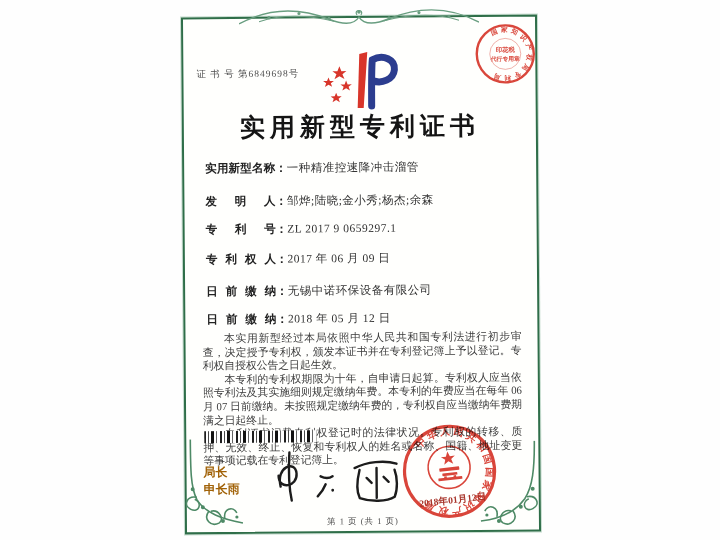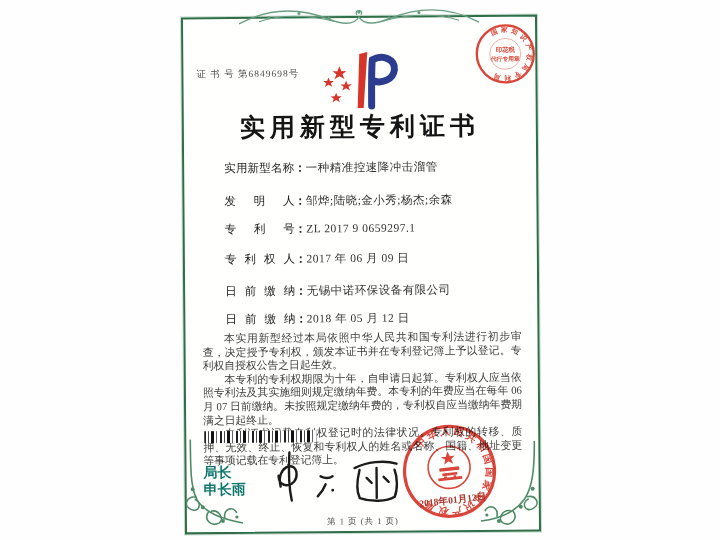--- a/index.html
+++ b/index.html
@@ -11,33 +11,33 @@
   .deco{position:absolute;pointer-events:none;}
   
   .cert-no{position:absolute;left:13px;top:30px;font-size:9.5px;color:#4c4c4c;letter-spacing:1px;margin-top:19px;}
   
   .logo{position:absolute;left:136px;top:34px;width:80px;height:58px;}
   
   .title{position:absolute;left:0;right:0;top:92px;text-align:center;font-size:25px;font-weight:bold;
          color:#141414;letter-spacing:5px;}
   
   .frow{position:absolute;left:21px;font-size:11.5px;color:#2b2b2b;white-space:nowrap;}
-  .frow .lab{display:inline-block;width:70px;text-align:justify;text-align-last:justify;font-weight:400;color:#222;margin-left:19px;}
+  .frow .lab{display:inline-block;width:70px;text-align:justify;text-align-last:justify;font-weight:700;color:#222;}
   .frow .col{font-weight:600;color:#222;}
   .frow .val{color:#333;letter-spacing:.5px;}
   .r0{top:142px}.r1{top:175px}.r2{top:203px}.r3{top:233px}.r4{top:265px}.r5{top:293px}
   
   .bodytext{position:absolute;left:17px;top:313px;width:319px;font-size:10.8px;line-height:13.6px;
             color:#3b3b3b;text-align:justify;}
   .bodytext p{margin:0;text-indent:2em;}
   
   .barcode{position:absolute;left:18px;top:412px;width:112px;height:12px;
            background:repeating-linear-gradient(90deg,#1e1e1e 0 2px,#fff 2px 4px,#4a4a4a 4px 5px,#fff 5px 7px,#111 7px 10px,#fff 10px 12px,#666 12px 13px,#fff 13px 16px);}
   
-  .signer{position:absolute;left:17px;top:445px;font-size:14px;font-weight:bold;color:#0f766e;line-height:17px;}
+  .signer{position:absolute;left:17px;top:445px;font-size:12px;font-weight:bold;color:#a16207;line-height:17px;}
   .signature{position:absolute;left:76px;top:428px;width:150px;height:62px;}
   
   .seal-top{position:absolute;left:291px;top:6px;width:62px;height:62px;opacity:.92;mix-blend-mode:multiply;}
   .seal-bottom{position:absolute;left:215px;top:406px;width:96px;height:96px;opacity:.93;mix-blend-mode:multiply;}
   
   .footer{position:absolute;left:0;right:0;top:498px;text-align:center;font-size:8.5px;color:#4a4a4a;letter-spacing:1px;}
 </style>
 </head>
 <body>
 

